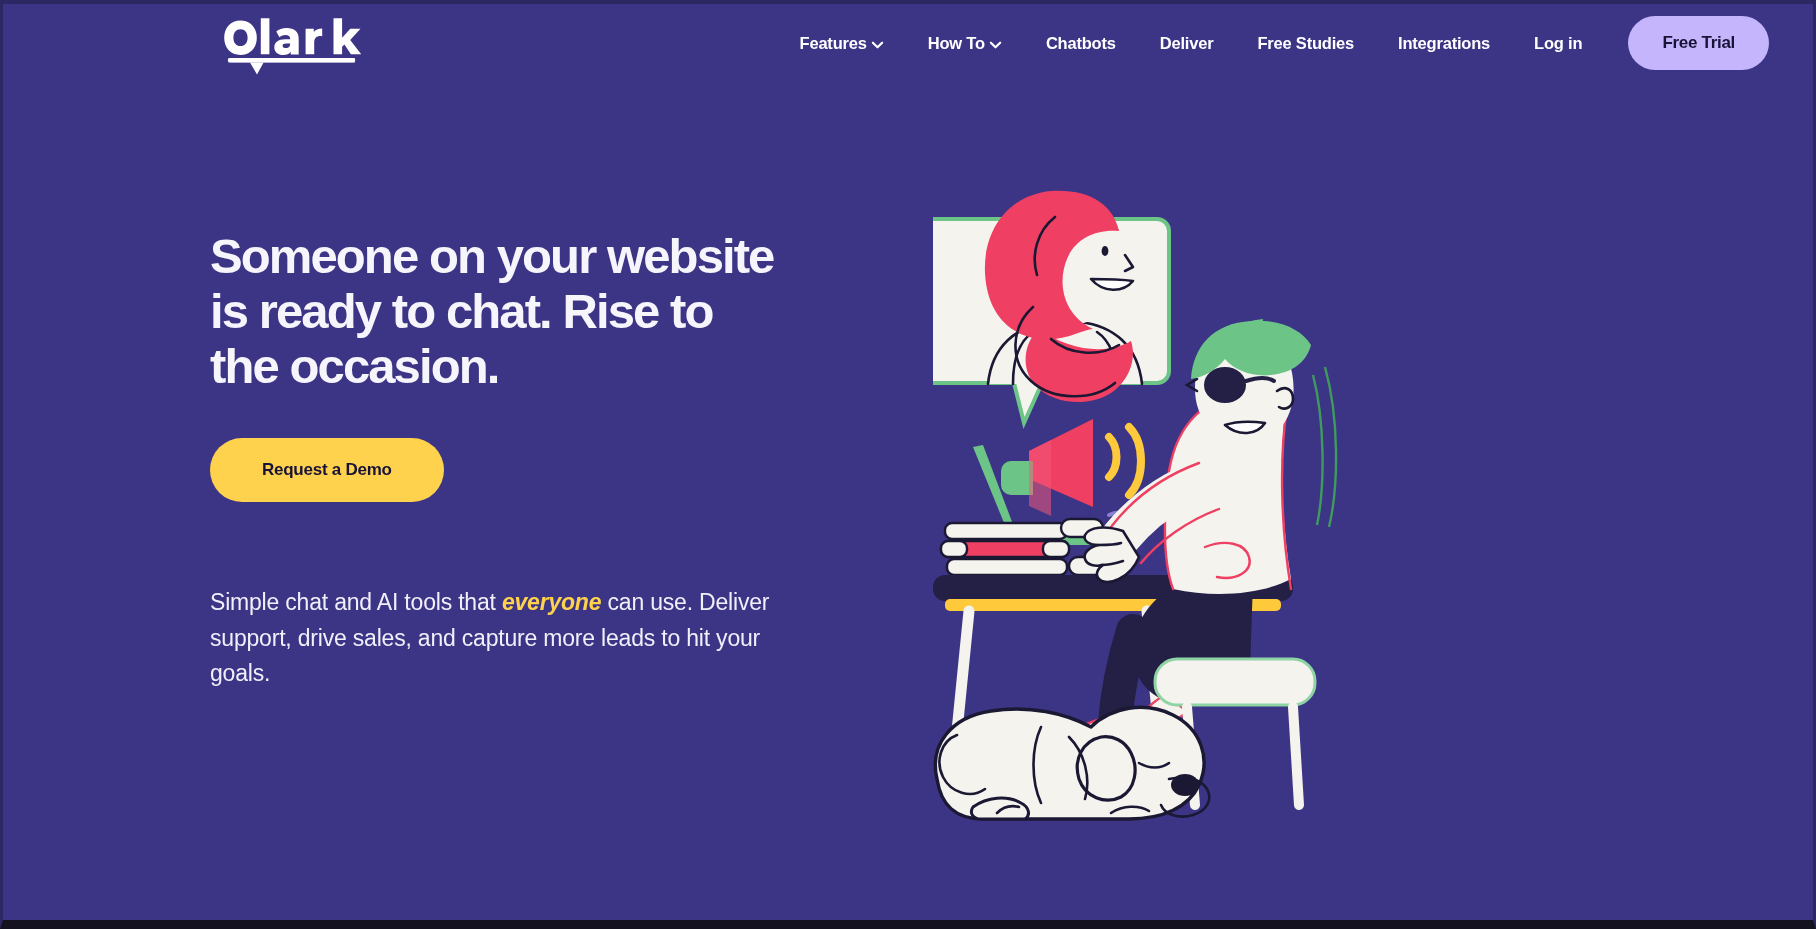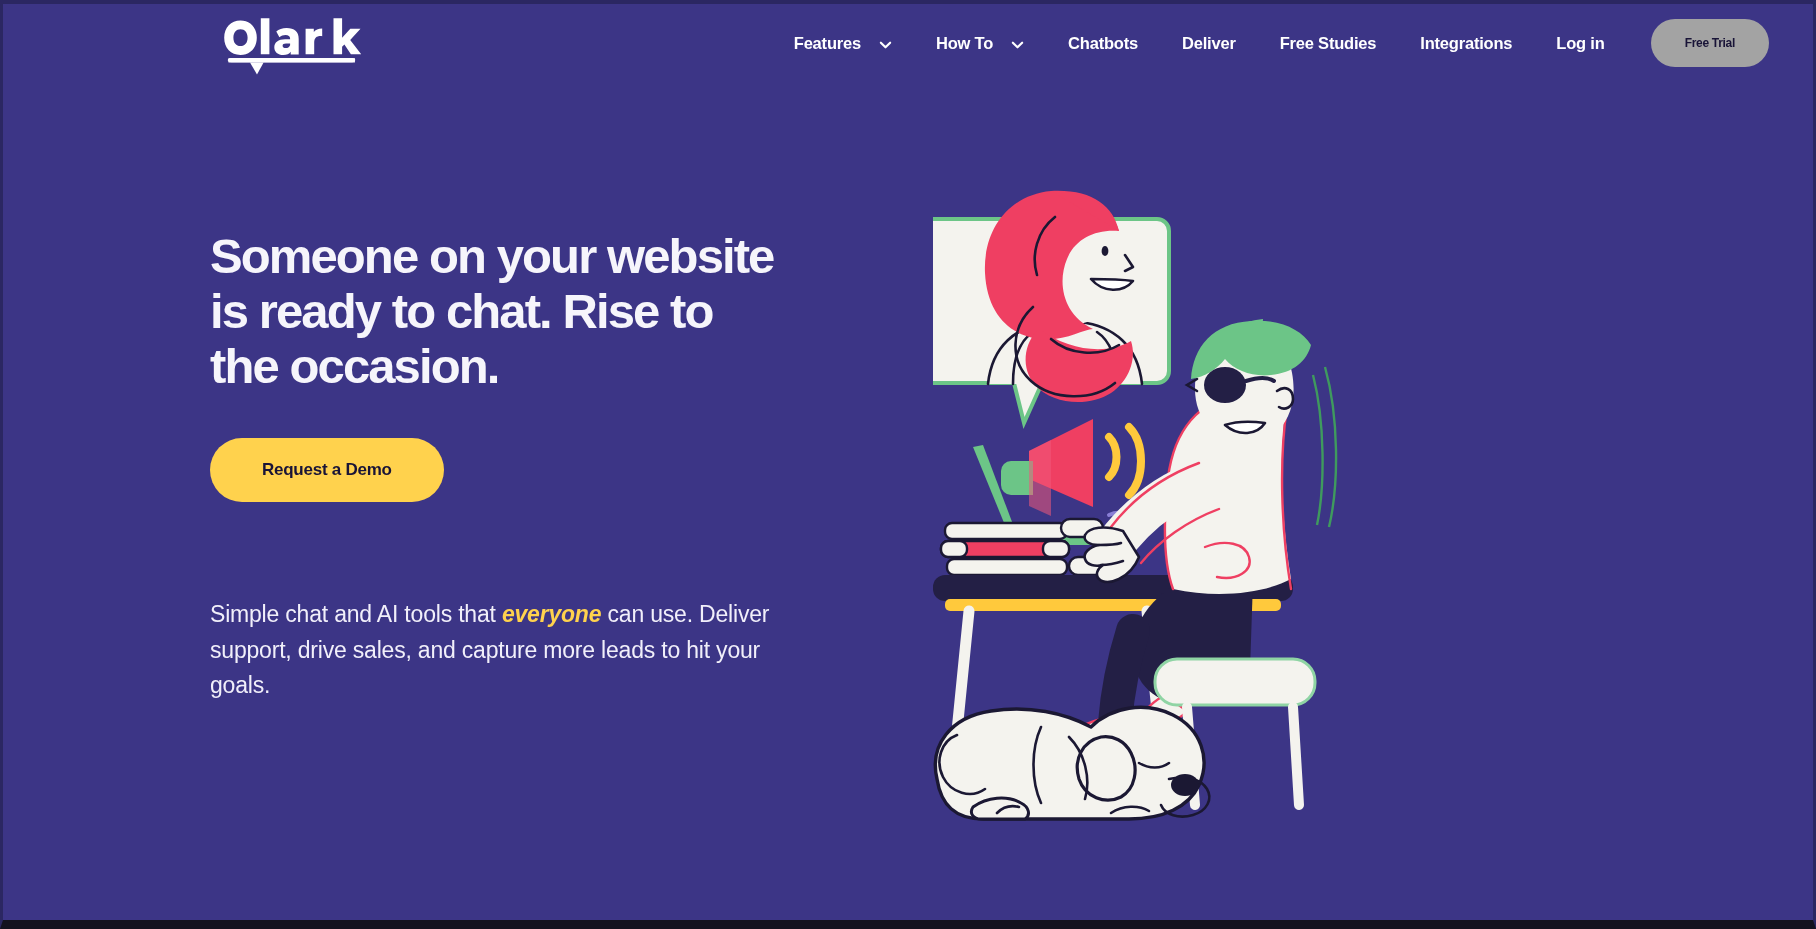--- a/index.html
+++ b/index.html
@@ -45,42 +45,42 @@
 
   .nav-links {
     margin-left:auto;
     display:flex;
     align-items:center;
     gap:0;
   }
   .nav-item {
     display:flex;
     align-items:center;
-    gap:18px;
+    gap:4px;
     color:#ffffff;
     font-size:16.5px;
     font-weight:700;
     letter-spacing:-0.2px;
     padding:10px 22px;
     cursor:pointer;
     white-space:nowrap;
   }
   .chev {
     width:13px; height:13px;
     display:inline-block;
     position:relative;
     top:1px;
   }
   .chev svg { display:block; }
 
   .free-trial {
     margin-left:24px;
-    background:#a3a3a3;
+    background:#c4b5fd;
     color:#191437;
-    font-size:12px;
+    font-size:17px;
     font-weight:800;
     letter-spacing:-0.3px;
     border:none;
     border-radius:40px;
     padding:17px 34px;
     cursor:pointer;
     font-family:"Liberation Sans", sans-serif;
     white-space:nowrap;
   }
 
@@ -104,21 +104,21 @@
     background:#ffd24d;
     color:#191437;
     font-size:17px;
     font-weight:800;
     letter-spacing:-0.25px;
     border:none;
     border-radius:40px;
     padding:22px 52px;
     cursor:pointer;
     font-family:"Liberation Sans", sans-serif;
-    margin-bottom:56px;
+    margin-bottom:44px;
   }
 
   .subtext {
     color:#f1effa;
     font-size:23px;
     line-height:1.56;
     font-weight:400;
     letter-spacing:-0.2px;
     max-width:560px;
     margin-top:39px;

